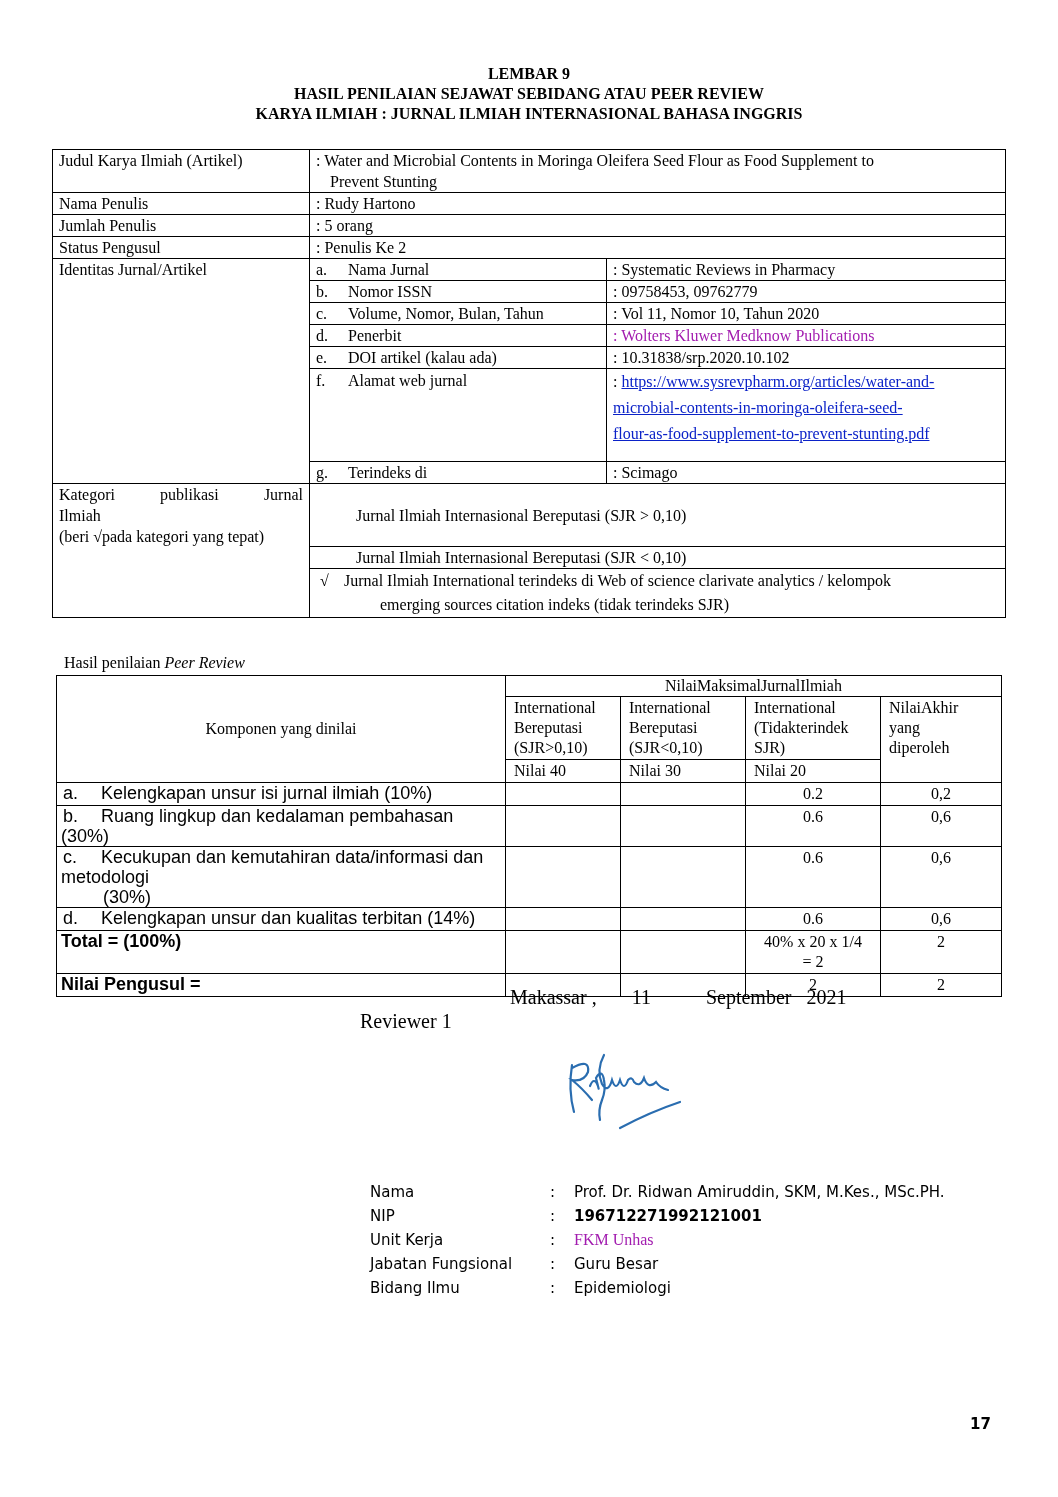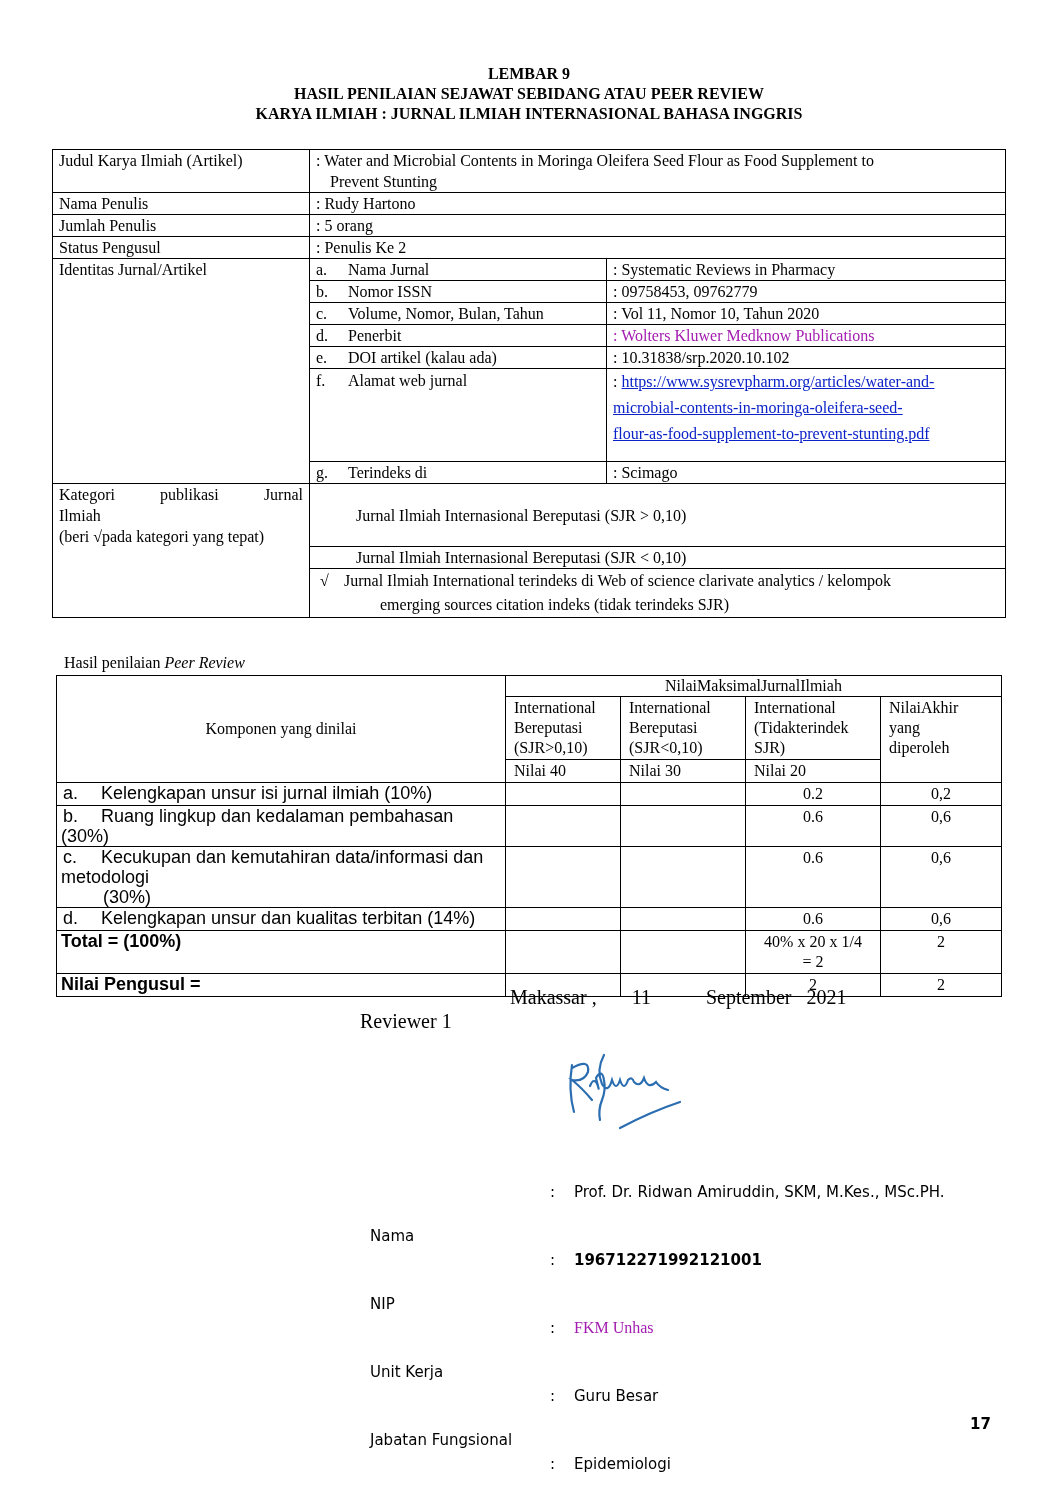--- a/index.html
+++ b/index.html
@@ -35,21 +35,21 @@
   #review td.center { text-align: center; }
   #review td.num { text-align: center; }
   .rletter { display: inline-block; width: 38px; padding-left: 2px; }
 
   .place-date { left: 510px; top: 986px; font-size: 20px; }
   .reviewer { left: 360px; top: 1010px; font-size: 20px; }
   .sig { left: 560px; top: 1050px; width: 140px; height: 90px; }
 
   .info { left: 370px; top: 1180px; font-family: "DejaVu Sans", "Liberation Sans", sans-serif; font-size: 15px; line-height: 24px; }
   .info .row { display: flex; }
-  .info .k { width: 180px; margin-top: 44px; }
+  .info .k { width: 180px; }
   .info .c { width: 24px; }
   .info .serifv { font-family: "Liberation Serif", serif; font-size: 16px; }
   .page-no { left: 970px; top: 1415px; font-family: "DejaVu Sans", sans-serif; font-weight: bold; font-size: 15px; }
 </style>
 </head>
 <body>
 
 <div class="abs header">
   <div>LEMBAR 9</div>
   <div>HASIL PENILAIAN SEJAWAT SEBIDANG ATAU PEER REVIEW</div>

